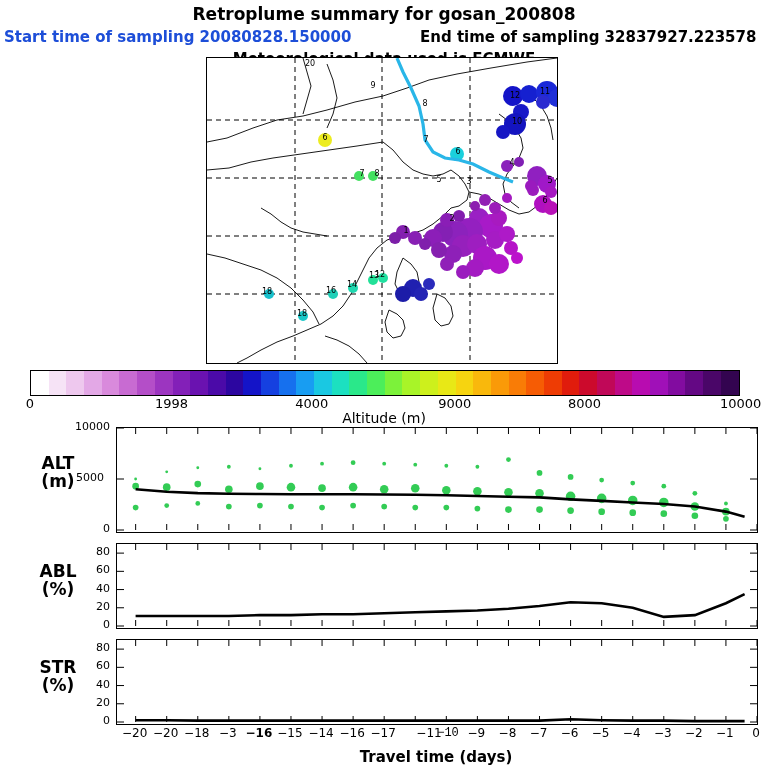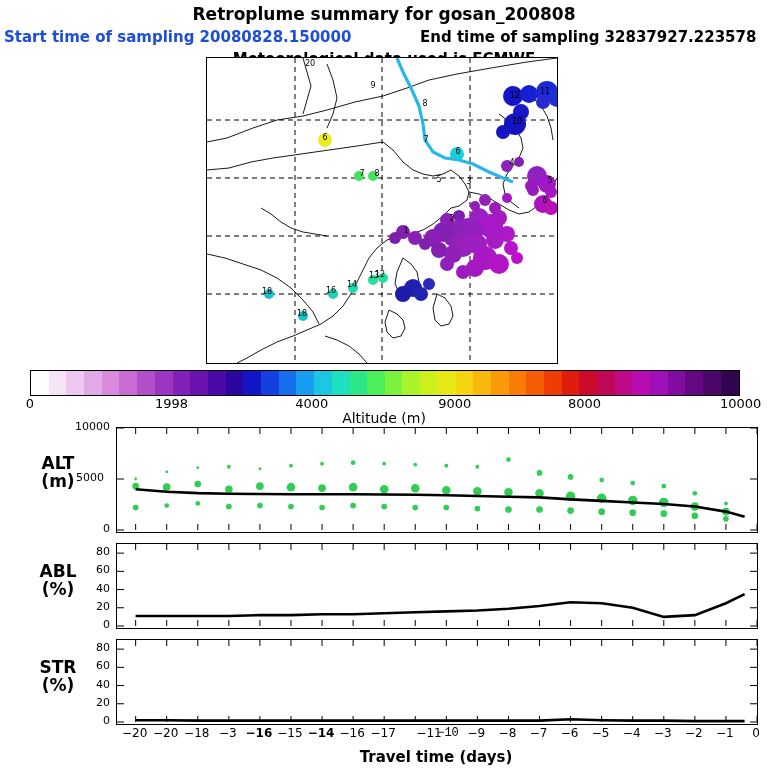--- a/index.html
+++ b/index.html
@@ -474,21 +474,21 @@
     <div class="ytick" style="left: 66px; top: 695.778px;">20</div>
     <div class="ytick" style="left: 66px; top: 677.556px;">40</div>
     <div class="ytick" style="left: 66px; top: 659.333px;">60</div>
     <div class="ytick" style="left: 66px; top: 641.111px;">80</div>
     <div class="xtick" style="left: 117.641px; top: 726px;">−20</div>
     <div class="xtick" style="left: 148.709px; top: 726px;">−20</div>
     <div class="xtick" style="left: 179.777px; top: 726px;">−18</div>
     <div class="xtick" style="left: 210.845px; top: 726px;">−3</div>
     <div class="xtick" style="left: 241.913px; top: 726px; font-weight: bold;">−16</div>
     <div class="xtick" style="left: 272.981px; top: 726px;">−15</div>
-    <div class="xtick" style="left: 304.049px; top: 726px; font-weight: bold;">−14</div>
+    <div class="xtick" style="left: 304.049px; top: 726px;">−14</div>
     <div class="xtick" style="left: 335.117px; top: 726px;">−16</div>
     <div class="xtick" style="left: 366.184px; top: 726px;">−17</div>
     <div class="xtick" style="left: 412px; top: 726px;">−11</div>
     <div class="xtick" style="left: 431px; top: 726px; font-family: Liberation Mono, monospace;">−10</div>
     <div class="xtick" style="left: 459.388px; top: 726px;">−9</div>
     <div class="xtick" style="left: 490.456px; top: 726px;">−8</div>
     <div class="xtick" style="left: 521.524px; top: 726px;">−7</div>
     <div class="xtick" style="left: 552.592px; top: 726px;">−6</div>
     <div class="xtick" style="left: 583.66px; top: 726px;">−5</div>
     <div class="xtick" style="left: 614.728px; top: 726px;">−4</div>

